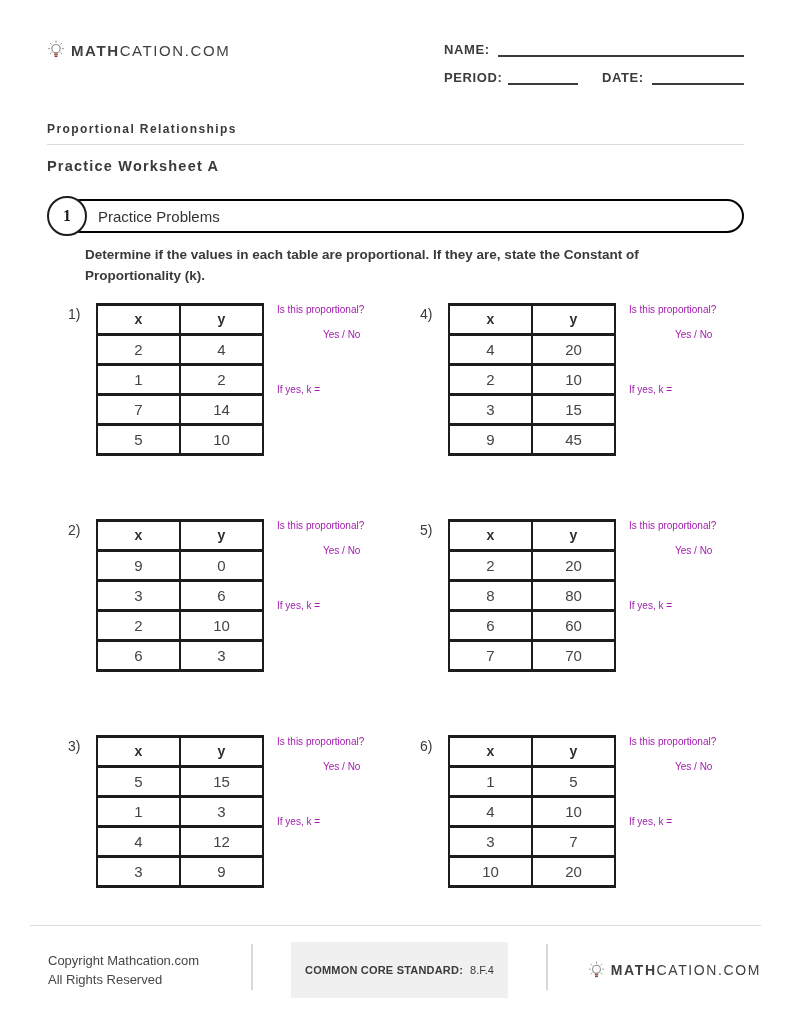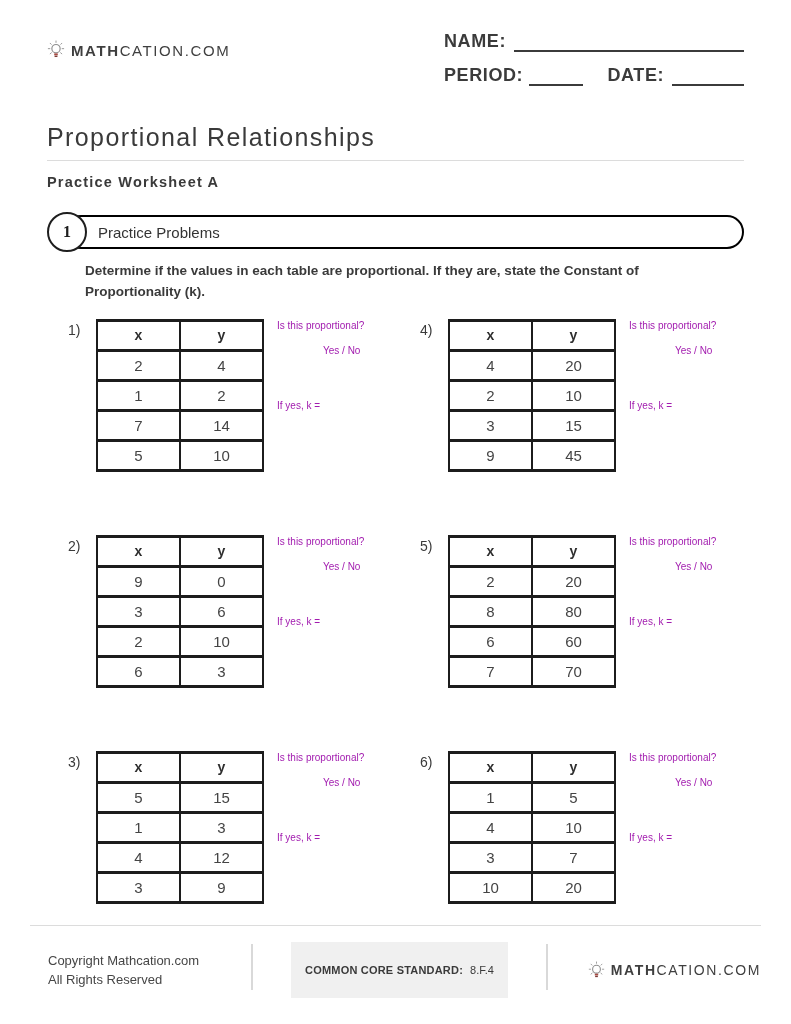--- a/index.html
+++ b/index.html
@@ -15,33 +15,33 @@
 
   
   .top {
     display: flex; justify-content: space-between; align-items: flex-start;
     padding-top: 30px;
   }
   .logo { display: flex; align-items: center; gap: 6px; margin-top: 10px; }
   .logo .bulb { width: 18px; height: 20px; flex: 0 0 auto; }
   .logo-text { font-size: 15px; letter-spacing: 1.6px; color: #3f3f3f; white-space: nowrap; }
   .logo-text .b { font-weight: bold; }
-  .fill-ins { width: 300px; font-size: 18px; margin-top: 1px; }
+  .fill-ins { width: 300px; font-size: 13px; margin-top: 12px; }
   .fill-row { display: flex; align-items: flex-end; margin-bottom: 13px; }
   .fill-label { font-weight: bold; letter-spacing: 0.6px; color: #3b3b3b; white-space: nowrap; }
   .blank { border-bottom: 2px solid #3b3b3b; height: 15px; display: inline-block; }
   .name-blank { flex: 1; margin-left: 8px; }
   .period-blank { width: 74px; margin-left: 6px; }
   .date-label { margin-left: 24px; }
   .date-blank { width: 98px; margin-left: 8px; }
 
   
   h1.page-title {
     margin-top: 24px;
-    font-size: 25px; font-weight: normal; letter-spacing: 1.4px; color: #3a3a3a;
+    font-size: 12px; font-weight: bold; letter-spacing: 1.4px; color: #3a3a3a;
   }
   .title-rule { border: none; border-top: 1px solid #dcdcdc; margin-top: 8px; }
   h2.subtitle {
     margin-top: 13px;
     font-size: 14.5px; font-weight: bold; letter-spacing: 1.2px; color: #3a3a3a;
   }
 
   
   .section-header { position: relative; margin-top: 22px; height: 40px; }
   .section-pill {

